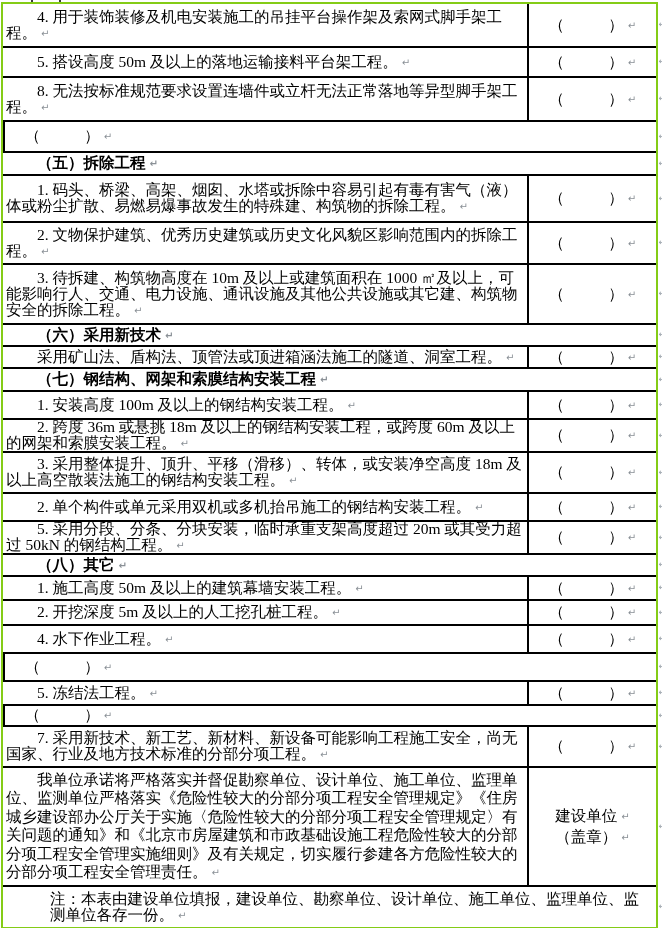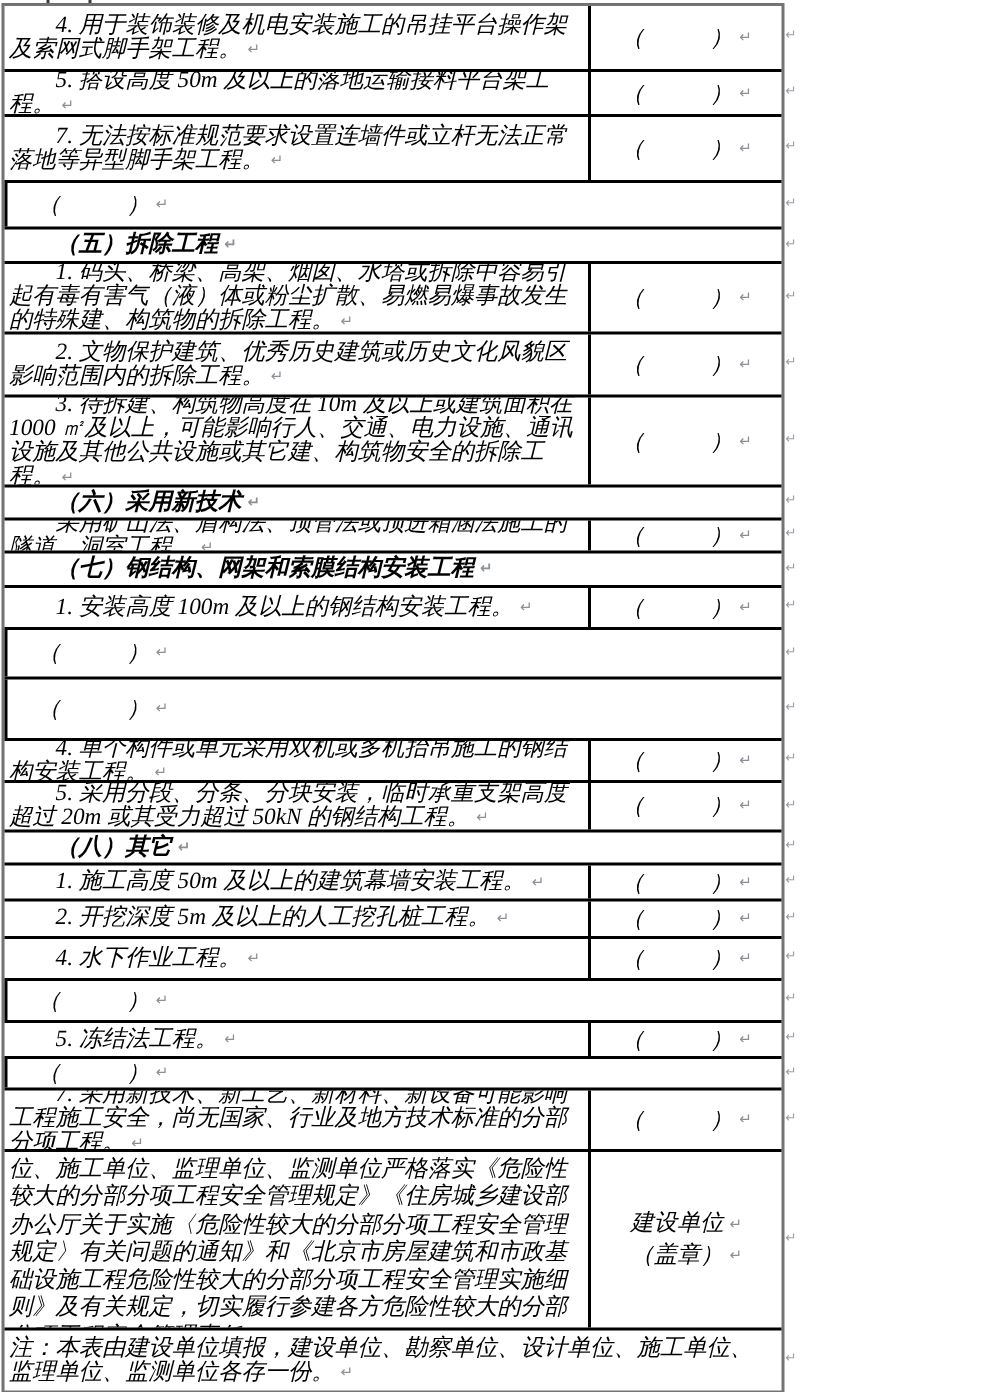--- a/index.html
+++ b/index.html
@@ -1,21 +1,21 @@
 <!DOCTYPE html>
 <html><head>
 <meta charset="utf-8">
 <style>
   html,body{margin:0;padding:0;background:#fff;}
   .page{position:relative;width:662px;height:928px;background:#ffffff;overflow:hidden;
         font-family:"Liberation Serif","DejaVu Serif",serif;color:#000;}
-  .tbl{position:absolute;left:1px;top:2px;width:522px;box-sizing:border-box;
-       border:2px solid #737373;background:#fff;font-style:italic;}
+  .tbl{position:absolute;left:1px;top:2px;width:657px;box-sizing:border-box;
+       border:2px solid #84cc16;background:#fff;}
   .row{position:relative;display:flex;box-sizing:border-box;border-bottom:2px solid #000;}
-  .row.last{border-bottom:none;}
+  .row.last{border-bottom:none;margin-left:44px;}
   .lcell{flex:1;box-sizing:border-box;overflow:hidden;display:flex;flex-direction:column;
          justify-content:center;padding:1px 5px 1px 3px;}
   .txt{font-size:15.5px;line-height:16px;text-indent:2em;}
   .hdr .txt{font-weight:bold;}
   .noindent .txt{text-indent:0;}
   .commit .txt{line-height:18.5px;}
   .rcell{width:129px;box-sizing:border-box;border-left:2px solid #000;display:flex;
          align-items:center;justify-content:center;overflow:hidden;}
   .paren{font-size:15.5px;white-space:nowrap;}
   .gap{display:inline-block;width:44px;}
@@ -53,21 +53,21 @@
       </div>
       <div class="rcell">
         <span class="paren"><span>（</span><span class="gap"></span><span>）</span></span>
           <span class="pm">↵</span>
       </div>
       <span class="outer-mark">↵</span>
     </div>
 
     <div class="row" style="height:44px">
       <div class="lcell">
-        <div class="txt"><span>7. 无法按标准规范要求设置连墙件或立杆无法正常落地等异型脚手架工程。</span><span class="pm">↵</span></div>
+        <div class="txt"><span>8. 无法按标准规范要求设置连墙件或立杆无法正常落地等异型脚手架工程。</span><span class="pm">↵</span></div>
       </div>
       <div class="rcell">
         <span class="paren"><span>（</span><span class="gap"></span><span>）</span></span>
           <span class="pm">↵</span>
       </div>
       <span class="outer-mark">↵</span>
     </div>
 
     <div class="row" style="height:31px">
       <div class="rcell">
@@ -147,38 +147,44 @@
         <div class="txt"><span>1. 安装高度 100m 及以上的钢结构安装工程。</span><span class="pm">↵</span></div>
       </div>
       <div class="rcell">
         <span class="paren"><span>（</span><span class="gap"></span><span>）</span></span>
           <span class="pm">↵</span>
       </div>
       <span class="outer-mark">↵</span>
     </div>
 
     <div class="row" style="height:33px">
+      <div class="lcell">
+        <div class="txt"><span>2. 跨度 36m 或悬挑 18m 及以上的钢结构安装工程，或跨度 60m 及以上的网架和索膜安装工程。</span><span class="pm">↵</span></div>
+      </div>
       <div class="rcell">
         <span class="paren"><span>（</span><span class="gap"></span><span>）</span></span>
           <span class="pm">↵</span>
       </div>
       <span class="outer-mark">↵</span>
     </div>
 
     <div class="row" style="height:41px">
+      <div class="lcell">
+        <div class="txt"><span>3. 采用整体提升、顶升、平移（滑移）、转体，或安装净空高度 18m 及以上高空散装法施工的钢结构安装工程。</span><span class="pm">↵</span></div>
+      </div>
       <div class="rcell">
         <span class="paren"><span>（</span><span class="gap"></span><span>）</span></span>
           <span class="pm">↵</span>
       </div>
       <span class="outer-mark">↵</span>
     </div>
 
     <div class="row" style="height:28px">
       <div class="lcell">
-        <div class="txt"><span>4. 单个构件或单元采用双机或多机抬吊施工的钢结构安装工程。</span><span class="pm">↵</span></div>
+        <div class="txt"><span>2. 单个构件或单元采用双机或多机抬吊施工的钢结构安装工程。</span><span class="pm">↵</span></div>
       </div>
       <div class="rcell">
         <span class="paren"><span>（</span><span class="gap"></span><span>）</span></span>
           <span class="pm">↵</span>
       </div>
       <span class="outer-mark">↵</span>
     </div>
 
     <div class="row" style="height:33px">
       <div class="lcell">

